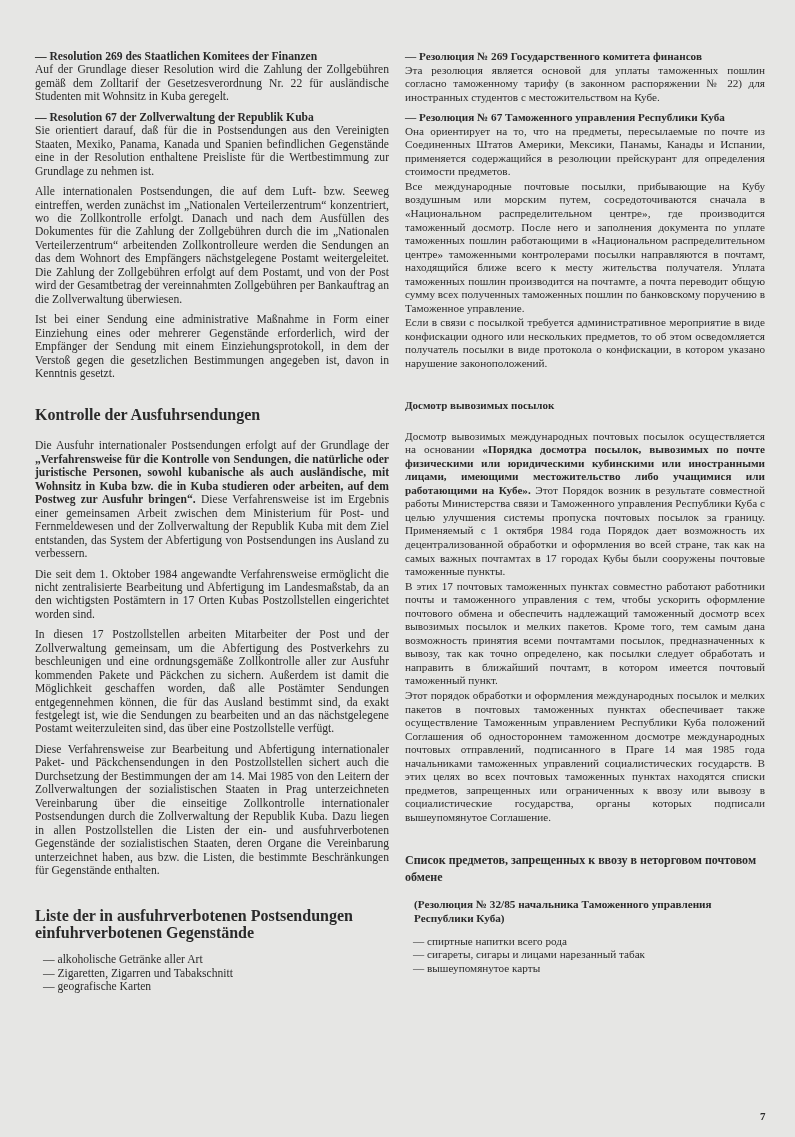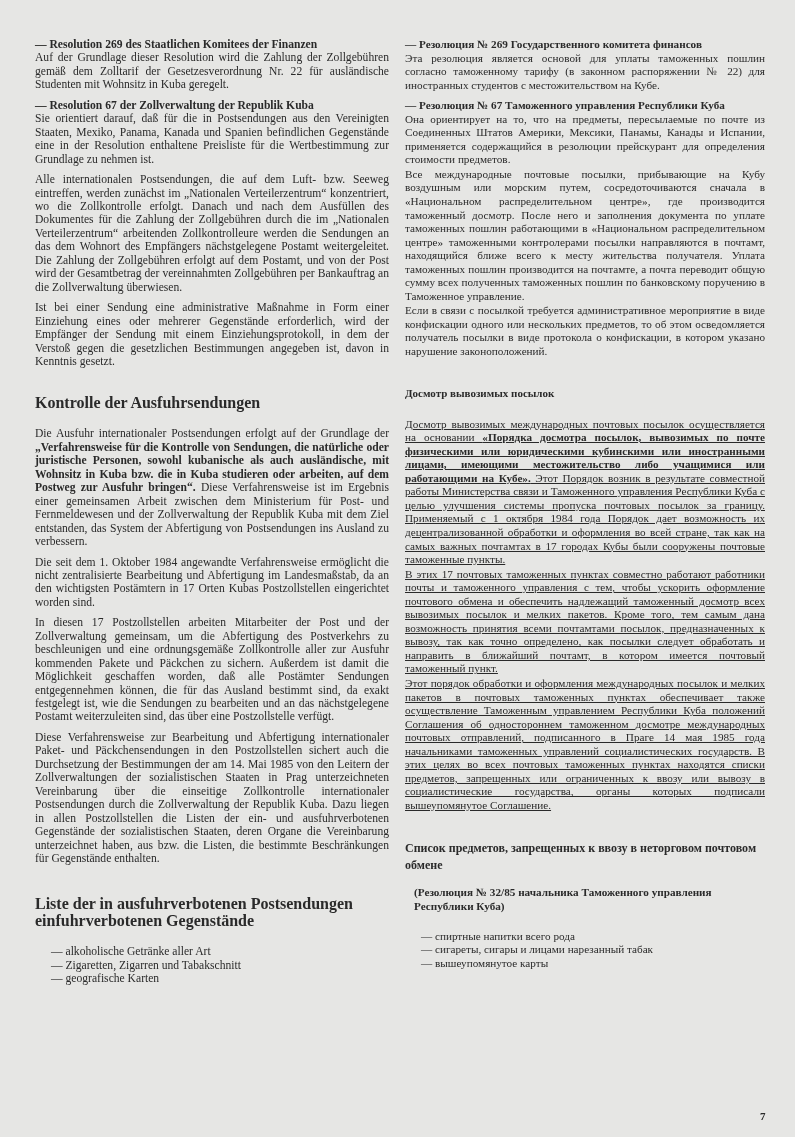--- a/index.html
+++ b/index.html
@@ -4,35 +4,35 @@
 <style>
   html, body { margin: 0; padding: 0; }
   body {
     width: 795px; height: 1137px; overflow: hidden;
     background: #e6e6e4;
     font-family: "Liberation Serif", "DejaVu Serif", serif;
     color: #2a2a2a;
     position: relative;
   }
   .col {
-    position: absolute; top: 38px;
+    position: absolute; top: 50px;
     font-size: 11.6px; line-height: 13.45px;
     text-align: justify; hyphens: manual;
   }
   .col-left { left: 35px; width: 354px; }
   .col-right { left: 405px; width: 360px; font-size: 11.2px; line-height: 13.55px; }
   p { margin: 0 0 7px 0; }
-  .tight p { margin-bottom: 1px; text-decoration: underline; }
+  .tight p { margin-bottom: 1px; }
   .res-title { font-weight: bold; margin: 0; }
   .sec-title {
     font-weight: bold; font-size: 16px; line-height: 17px;
     margin: 0 0 16px 0; text-align: left;
   }
   b { font-weight: bold; }
-  ul.list { list-style: none; margin: 16px; padding: 0; }
+  ul.list { list-style: none; margin: 8px; padding: 0; }
   ul.list li { margin: 0; padding: 0; text-align: left; }
   .list-head { font-weight: bold; margin: 9px; text-align: left; }
   .page-number {
     position: absolute; left: 760px; top: 1110px;
     font-size: 11px; font-weight: bold;
   }
 </style>
 </head>
 <body>
 

